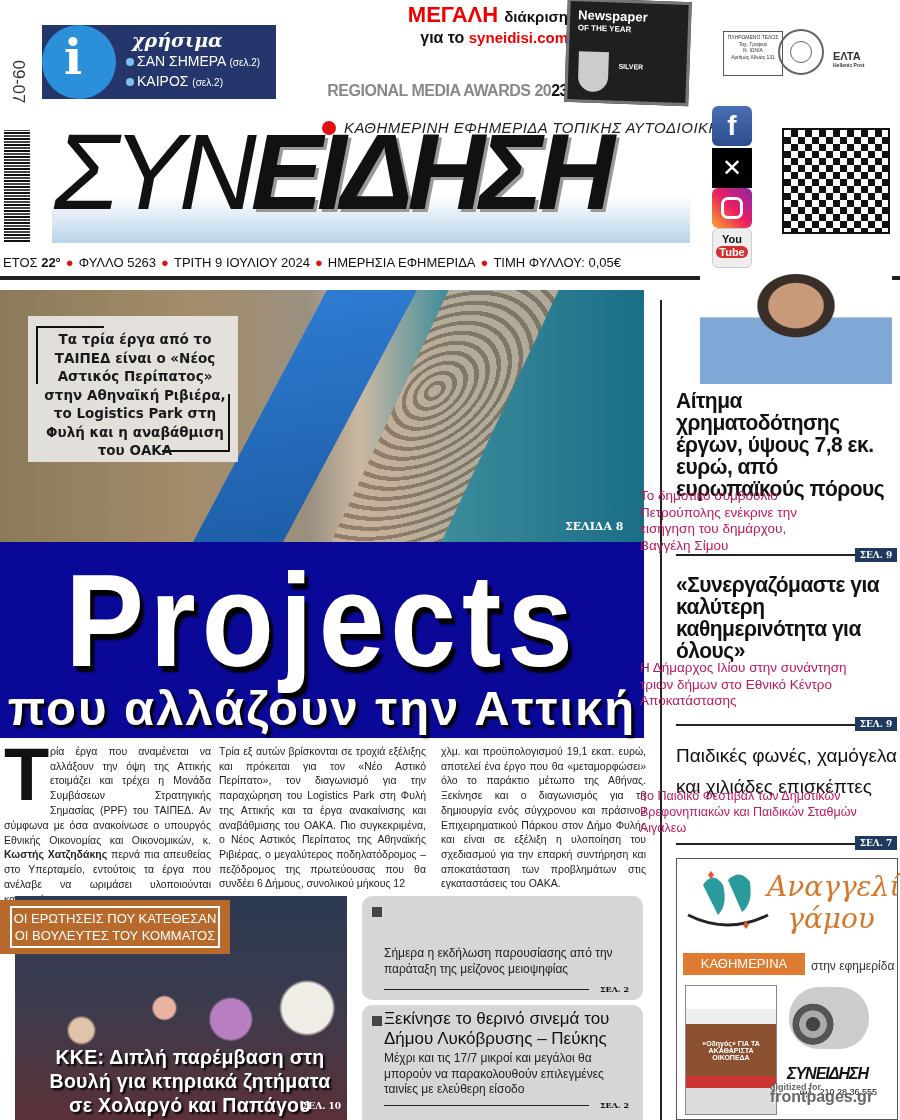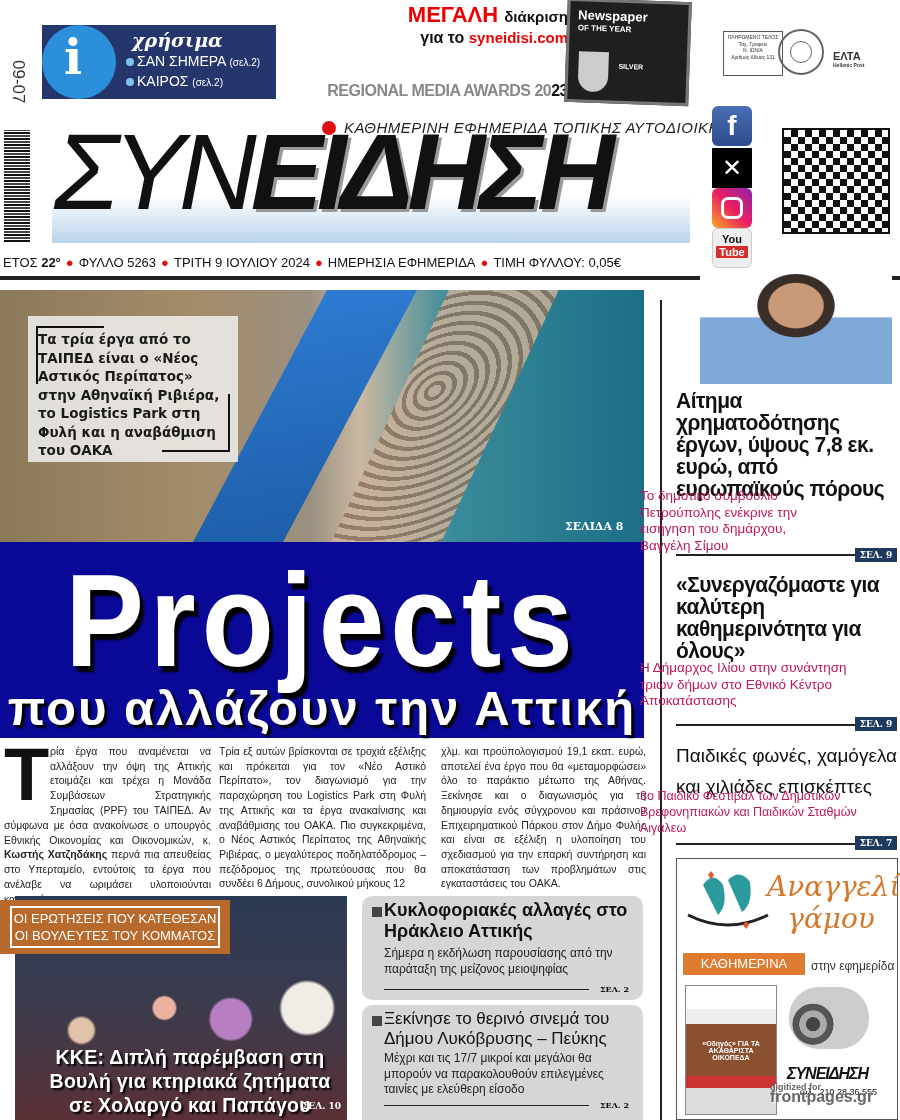--- a/index.html
+++ b/index.html
@@ -42,21 +42,21 @@
 .rule-top{left:0;top:276px;width:900px;height:4px;background:#222}
 .social{left:712px;width:40px;height:40px;border-radius:6px}
 .qr{left:782px;top:128px;width:108px;height:106px;border:2px solid #111;background:
  repeating-conic-gradient(#111 0 25%,#fff 0 50%) 0 0/14px 14px;}
 .qr::after{content:"";position:absolute;inset:8px;background:transparent}
 
 .hero-img{left:0;top:290px;width:644px;height:252px;background:linear-gradient(90deg,#8a7a5a 0%,#a48c6a 30%,#9a9080 48%,#cab9a2 56%,#3a8b9a 70%,#1a6e86 100%)}
 .hero-path{left:260px;top:290px;width:90px;height:252px;background:linear-gradient(170deg,#2e7bd2,#1d5ea8);transform:skewX(-28deg)}
 .hero-rocks{left:390px;top:290px;width:110px;height:252px;background:repeating-radial-gradient(circle at 30% 40%,#c9b199 0 6px,#8c7460 6px 10px);transform:skewX(-25deg);opacity:.85}
 .hero-box{left:28px;top:316px;width:210px;height:146px;background:rgba(240,240,240,.85)}
-.hero-box p{position:absolute;left:10px;top:14px;width:194px;text-align:left;font:bold 13.5px "DejaVu Sans",sans-serif;line-height:18.5px;color:#1a1a1a}
+.hero-box p{position:absolute;left:10px;top:14px;width:194px;text-align:center;font:bold 13.5px "DejaVu Sans",sans-serif;line-height:18.5px;color:#1a1a1a}
 .hero-box .br1{position:absolute;left:8px;top:10px;width:68px;height:58px;border-left:2px solid #111;border-top:2px solid #111}
 .hero-box .br2{position:absolute;right:8px;bottom:10px;width:68px;height:58px;border-right:2px solid #111;border-bottom:2px solid #111}
 .selida{left:565px;top:520px;color:#fff;font:bold 11px "DejaVu Serif",serif}
 .banner{left:0;top:542px;width:644px;height:196px;background:#0a0896}
 .banner .b1{position:absolute;left:0;top:2px;width:644px;text-align:center;color:#fff;font:900 118px "Liberation Sans",sans-serif;letter-spacing:6px;text-shadow:4px 5px 2px #000;transform:scaleY(1.12);transform-origin:top}
 .banner .b2{position:absolute;left:0;top:138px;width:644px;text-align:center;color:#fff;font:bold 49px "Liberation Sans",sans-serif;letter-spacing:2px;text-shadow:3px 3px 2px #000}
 
 .col{top:744px;width:207px;font-size:10.5px;line-height:14.7px;text-align:justify;color:#222}
 .dropcap{left:4px;top:746px;width:40px;height:60px;background:#111}
 .dropcap::before{content:"";position:absolute;left:13px;top:0;width:14px;height:60px;background:#111}
@@ -133,21 +133,21 @@
 <div class="abs dateline">
   <span>ΕΤΟΣ</span> <b>22°</b><span class="sep">●</span><span>ΦΥΛΛΟ 5263</span><span class="sep">●</span><span>ΤΡΙΤΗ 9 ΙΟΥΛΙΟΥ 2024</span><span class="sep">●</span><span>ΗΜΕΡΗΣΙΑ ΕΦΗΜΕΡΙΔΑ</span><span class="sep">●</span><span>ΤΙΜΗ ΦΥΛΛΟΥ: 0,05€</span>
 </div>
 <div class="abs rule-top"></div>
 
 <div class="abs social" style="top:106px;background:linear-gradient(180deg,#4a6fb5,#2d4d8c);color:#fff;font:bold 28px 'Liberation Sans',sans-serif;text-align:center;line-height:40px">f</div>
 <div class="abs social" style="top:148px;background:#000;color:#fff;font:24px 'DejaVu Sans',sans-serif;text-align:center;line-height:40px;border-radius:0">✕</div>
 <div class="abs social" style="top:188px;background:linear-gradient(45deg,#f9a825,#e91e63,#8e24aa);">
     <div style="position:absolute;left:9px;top:9px;width:22px;height:22px;border:3px solid #fff;border-radius:7px"></div>
   </div>
-<div class="abs social" style="top:228px;background:#eee;border:1px solid #ccc;text-align:center;font:bold 11px 'Liberation Sans',sans-serif;line-height:13px;padding-top:4px">You<br><span style="background:#d32f2f;color:#fff;padding:0 3px;border-radius:1px">Tube</span></div>
+<div class="abs social" style="top:228px;background:#eee;border:1px solid #ccc;text-align:center;font:bold 11px 'Liberation Sans',sans-serif;line-height:13px;padding-top:4px">You<br><span style="background:#d32f2f;color:#fff;padding:0 3px;border-radius:6px">Tube</span></div>
 <div class="abs qr"></div>
 
 <div class="abs hero-img"></div>
 <div class="abs hero-path"></div>
 <div class="abs hero-rocks"></div>
 <div class="abs hero-box">
   <div class="br1"></div>
     <div class="br2"></div>
   <p>Τα τρία έργα από το ΤΑΙΠΕΔ είναι ο «Νέος Αστικός Περίπατος» στην Αθηναϊκή Ριβιέρα, το Logistics Park στη Φυλή και η αναβάθμιση του ΟΑΚΑ</p>
 </div>
@@ -208,21 +208,20 @@
 
 <div class="abs kke"></div>
 <div class="abs orange">
   <p><span>ΟΙ ΕΡΩΤΗΣΕΙΣ ΠΟΥ ΚΑΤΕΘΕΣΑΝ</span><br><span>ΟΙ ΒΟΥΛΕΥΤΕΣ ΤΟΥ ΚΟΜΜΑΤΟΣ</span></p>
 </div>
 <div class="abs kke-title">ΚΚΕ: Διπλή παρέμβαση στη Βουλή για κτηριακά ζητήματα σε Χολαργό και Παπάγου</div>
 <div class="abs kke-sel">ΣΕΛ. 10</div>
 
 <div class="abs gbox" style="top:896px;height:104px">
   <div class="sq" style="top:11px"></div>
-  <div class="gh" style="top:4px;width:260px;font:bold 18px 'Liberation Sans',sans-serif;line-height:21px">Κυκλοφοριακές αλλαγές στο Ηράκλειο Αττικής</div>
   <div class="gs" style="top:50px;width:250px">Σήμερα η εκδήλωση παρουσίασης από την παράταξη της μείζονος μειοψηφίας</div>
   <div class="gr" style="top:93px;width:205px"></div>
   <div class="gt" style="top:88px">ΣΕΛ. 2</div>
 </div>
 <div class="abs gbox" style="top:1005px;height:134px">
   <div class="sq" style="top:11px"></div>
   <div class="gh" style="top:4px;width:260px;font:17px 'Liberation Sans',sans-serif;line-height:20px">Ξεκίνησε το θερινό σινεμά του Δήμου Λυκόβρυσης – Πεύκης</div>
   <div class="gs" style="top:46px;width:255px">Μέχρι και τις 17/7 μικροί και μεγάλοι θα μπορούν να παρακολουθούν επιλεγμένες ταινίες με ελεύθερη είσοδο</div>
   <div class="gr" style="top:100px;width:205px"></div>
   <div class="gt" style="top:95px">ΣΕΛ. 2</div>

